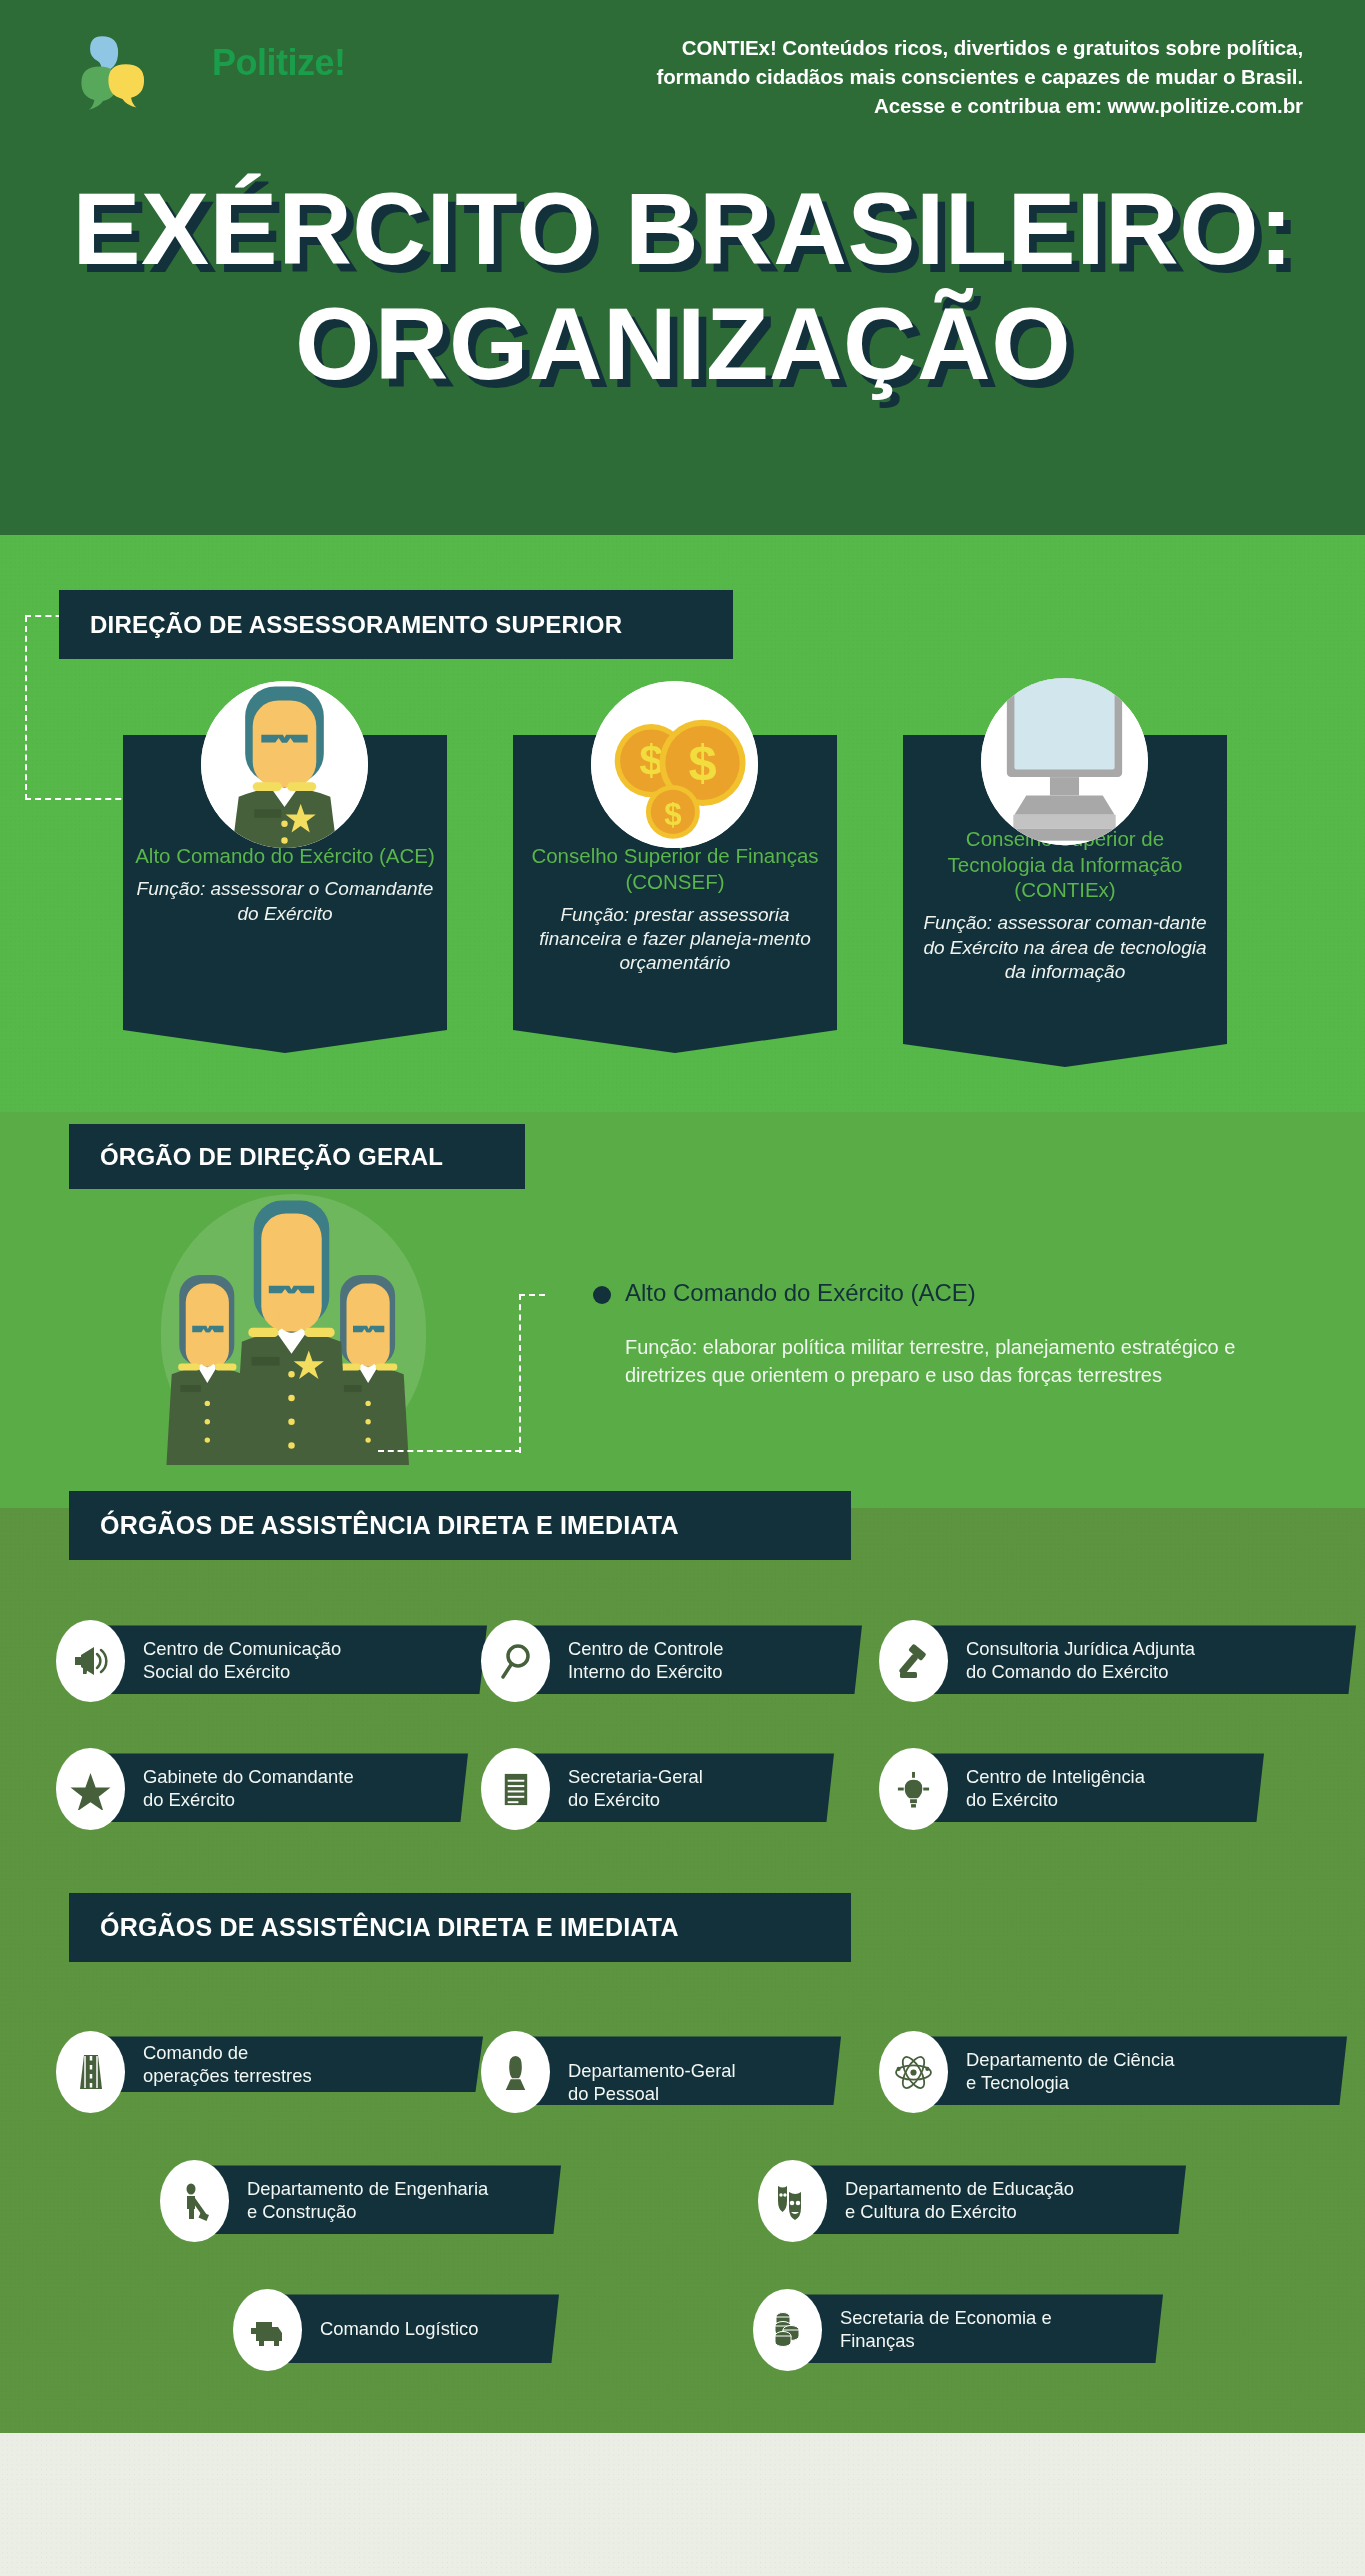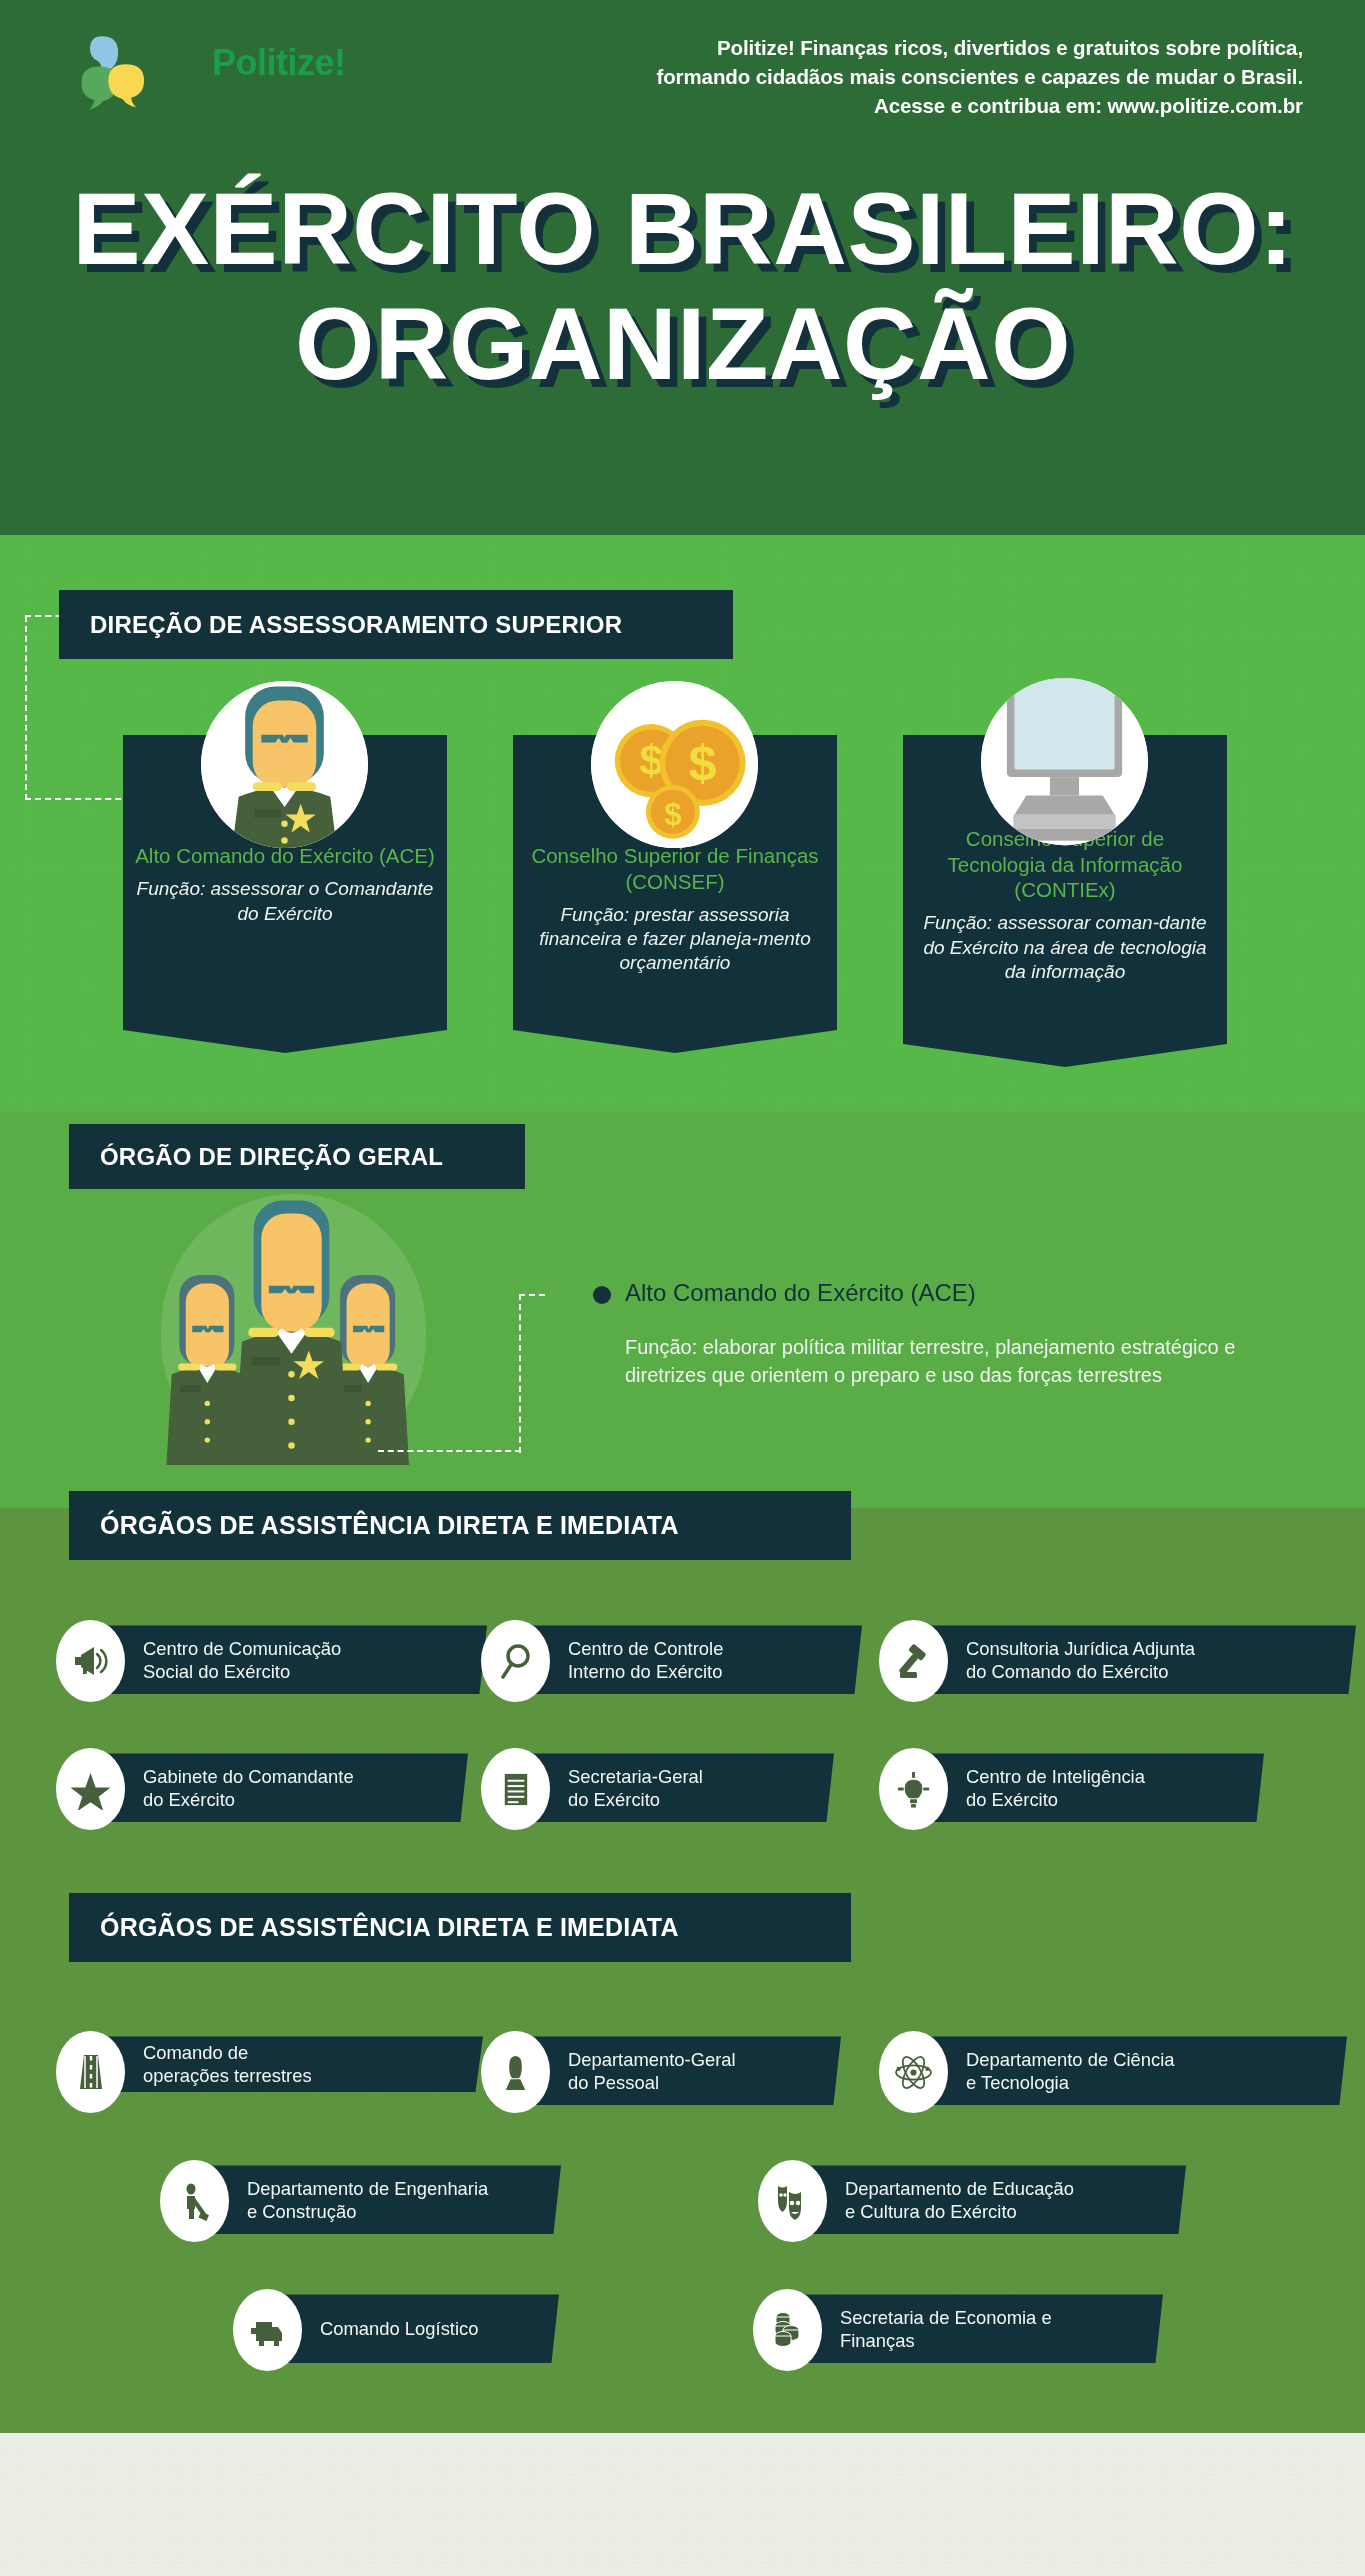--- a/index.html
+++ b/index.html
@@ -140,21 +140,21 @@
   .soldiers-glow {
     position:absolute; border-radius:50% 50% 46% 46%;
     background:rgba(255,255,255,.13);
   }
 </style>
 </head>
 <body>
 
 <div class="header">
   <div class="brandline">
-    <span>Politize! Finanças ricos, divertidos e gratuitos sobre política,</span><br>
+    <span>CONTIEx! Conteúdos ricos, divertidos e gratuitos sobre política,</span><br>
     <span>formando cidadãos mais conscientes e capazes de mudar o Brasil.</span><br>
     <span>Acesse e contribua em: www.politize.com.br</span>
   </div>
   <div class="maintitle">
     <span class="l1">EXÉRCITO BRASILEIRO:</span>
     <span class="l2">ORGANIZAÇÃO</span>
   </div>
 </div>
 
 <div class="band-a"></div>
@@ -404,21 +404,21 @@
       </g>
       <g stroke="#ffffff" stroke-width="3">
         <path d="M28 8 v64"></path>
           <path d="M52 8 v64"></path>
       </g>
     </svg>
   </div>
 </div>
 
 <div class="litem" style="left:481px; top:2031px;">
-  <div class="plaque" style="width:319px; height:69px;">
+  <div class="plaque" style="width:319px; height:69px;align-items:flex-end;">
     <div><span>Departamento-Geral</span><br>
     <span>do Pessoal</span></div>
   </div>
   <div class="bubble">
     <svg viewBox="0 0 80 80" width="39" height="39" aria-hidden="true">
       <g fill="#47603c">
         <path d="M40 6 q13 0 13 22 q0 16 -6 24 h-14 q-6 -8 -6 -24 q0 -22 13 -22z"></path>
         <path d="M30 54 h20 l10 22 h-40z"></path>
       </g>
     </svg>

